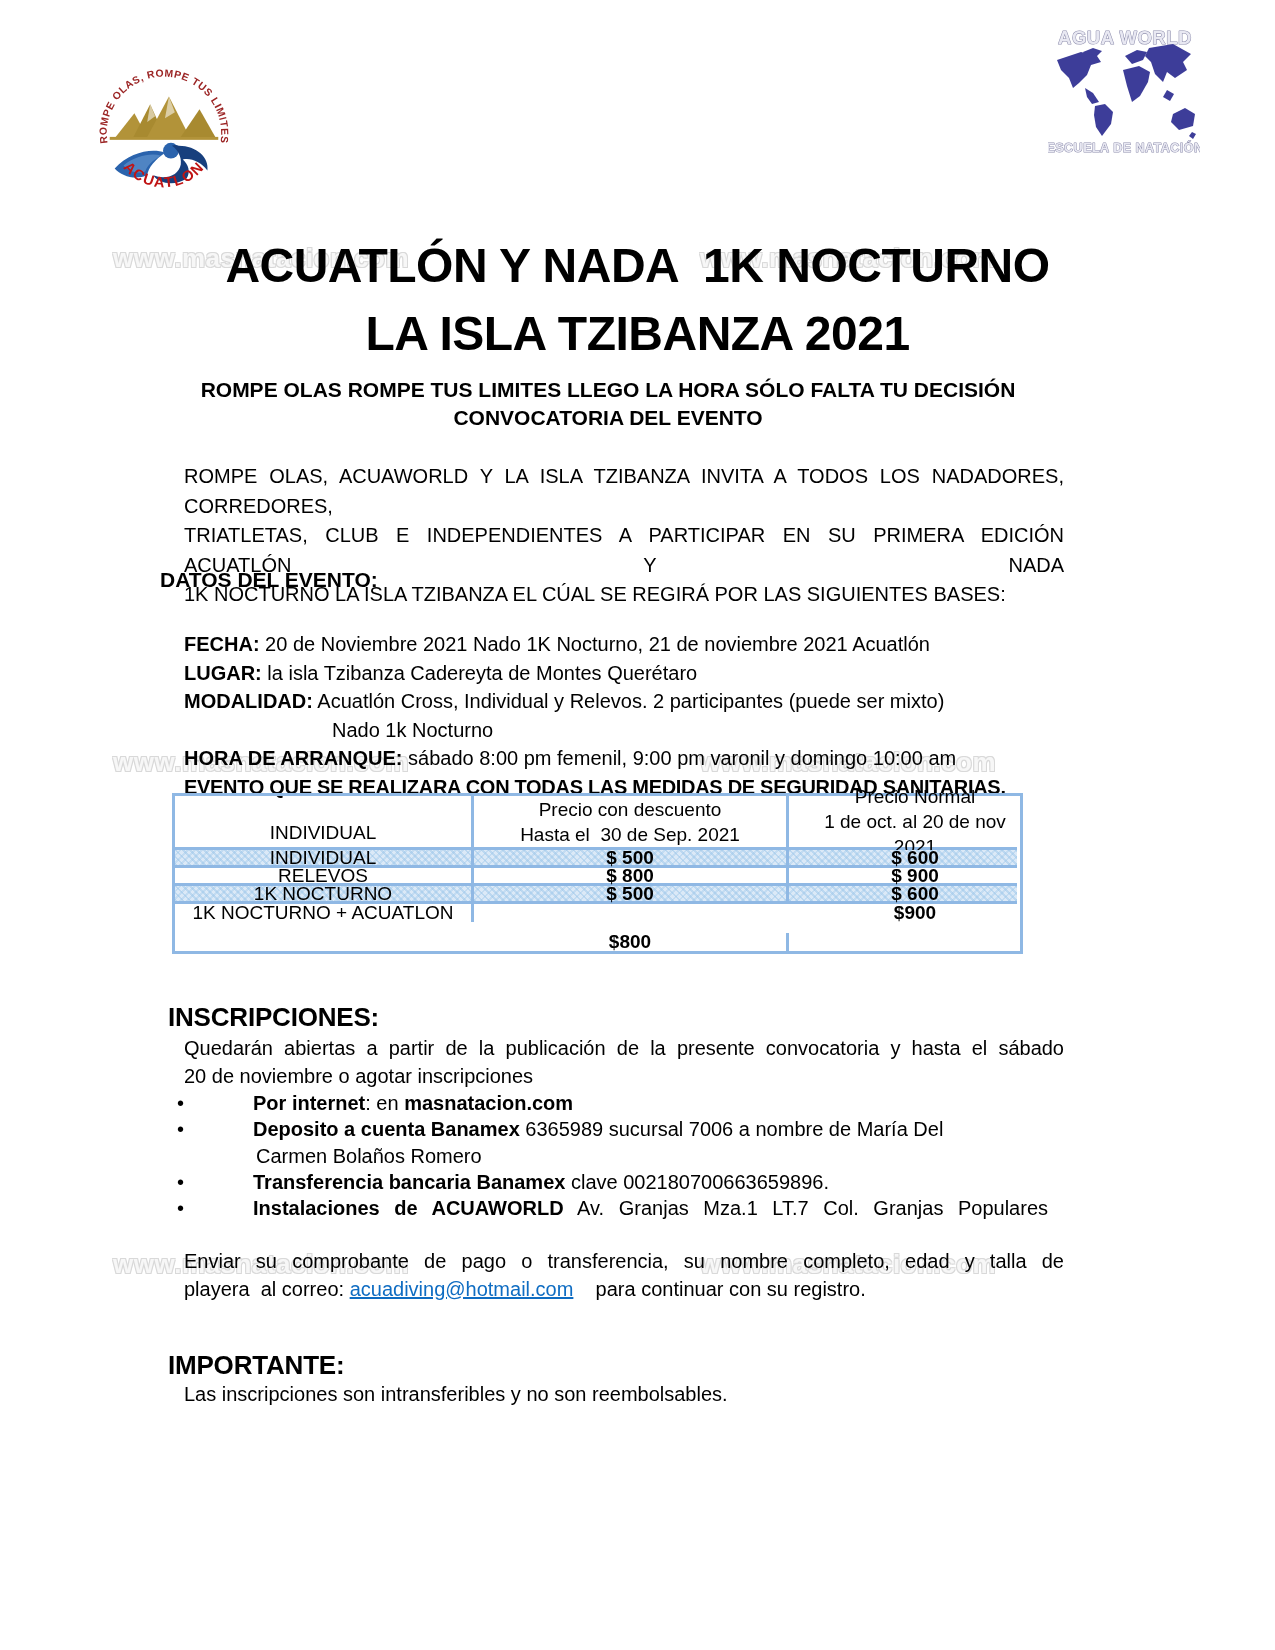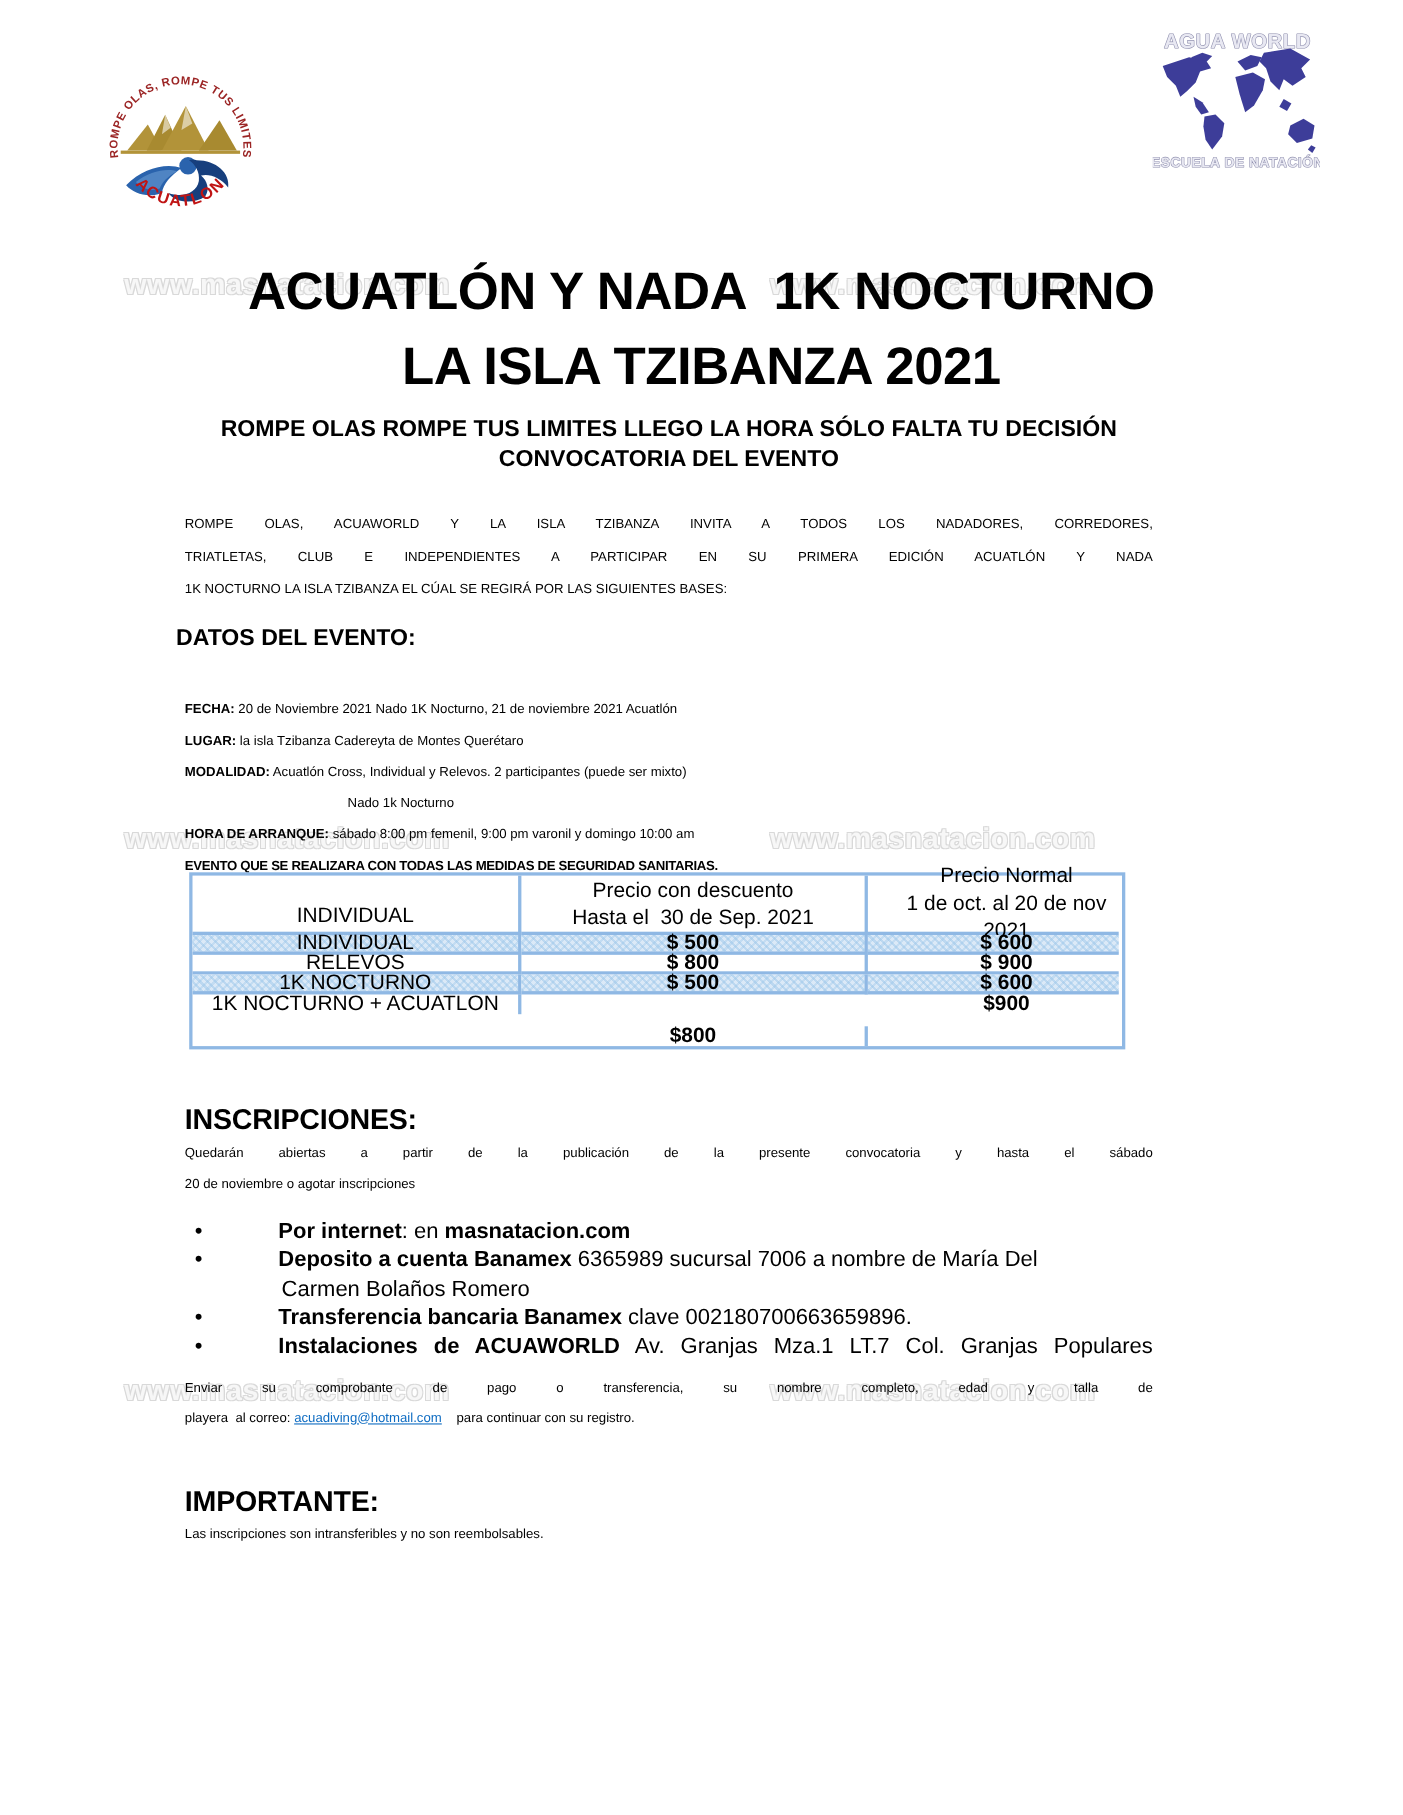--- a/index.html
+++ b/index.html
@@ -7,21 +7,21 @@
         font-family:"Liberation Sans","DejaVu Sans",sans-serif;color:#000;}
   .layer{position:absolute;z-index:1;}
   
   .wm{position:absolute;z-index:0;font-weight:bold;font-size:26px;letter-spacing:.5px;
       color:#f7f7f7;
       text-shadow:-1px -1px 0 #d9d9d9,1px -1px 0 #d9d9d9,-1px 1px 0 #d9d9d9,1px 1px 0 #d9d9d9;}
   
   .title-line{position:absolute;left:0;right:0;text-align:center;font-size:48px;font-weight:bold;
               letter-spacing:-.5px;white-space:pre-wrap;}
   .sub-line{position:absolute;left:168px;width:880px;text-align:center;font-size:21px;font-weight:bold;}
-  .col{position:absolute;left:168px;width:880px;font-size:12px;line-height:29.5px;}
+  .col{position:absolute;left:184px;width:880px;font-size:20px;line-height:29.5px;}
   .just{text-align:justify;text-align-last:justify;}
   .center-h{position:absolute;left:160px;width:880px;text-align:left;font-size:21px;font-weight:bold;}
   .event-line{height:28.5px;line-height:28.5px;}
   .indent148{padding-left:148px;}
   .aviso{font-weight:bold;letter-spacing:-.3px;}
   b,.b{font-weight:bold;}
   
   .ptable{position:absolute;left:172px;top:793px;width:851px;border:3px solid #8fb8e4;
           box-sizing:border-box;display:grid;grid-template-columns:299px 315px 228px;
           font-size:19px;}
@@ -153,21 +153,21 @@
     <div class="cell dcell price last" style="border-bottom:none;">$900</div>
   </div>
 
   <div class="sec-h layer" style="top:1002px;">INSCRIPCIONES:</div>
 
   <div class="col layer" style="top:1034px;line-height:28px;">
     <div class="body-line just">Quedarán abiertas a partir de la publicación de la presente convocatoria y hasta el sábado</div>
     <div class="body-line">20 de noviembre o agotar inscripciones</div>
   </div>
 
-  <div class="blist layer" style="top:1090px;margin-top:16px;">
+  <div class="blist layer" style="top:1090px;">
     <div class="bline"><span class="dot"></span><span class="b">Por internet</span><span>: en </span><span class="b">masnatacion.com</span></div>
     <div class="bline"><span class="dot"></span><span class="b">Deposito a cuenta Banamex</span><span> 6365989 sucursal 7006 a nombre de María Del</span></div>
     <div class="bline nob"><span>Carmen Bolaños Romero</span></div>
     <div class="bline"><span class="dot"></span><span class="b">Transferencia bancaria Banamex</span><span> clave 002180700663659896.</span></div>
     <div class="bline just"><span class="dot"></span><span class="b">Instalaciones de ACUAWORLD</span><span> Av. Granjas Mza.1 LT.7 Col. Granjas Populares</span></div>
   </div>
 
   <div class="col layer" style="top:1248px;line-height:27.5px;">
     <div class="just">Enviar su comprobante de pago o transferencia, su nombre completo, edad y talla de</div>
     <div class="prewrap"><span>playera  al correo: </span><a class="mail">acuadiving@hotmail.com</a><span>    para continuar con su registro.</span></div>

